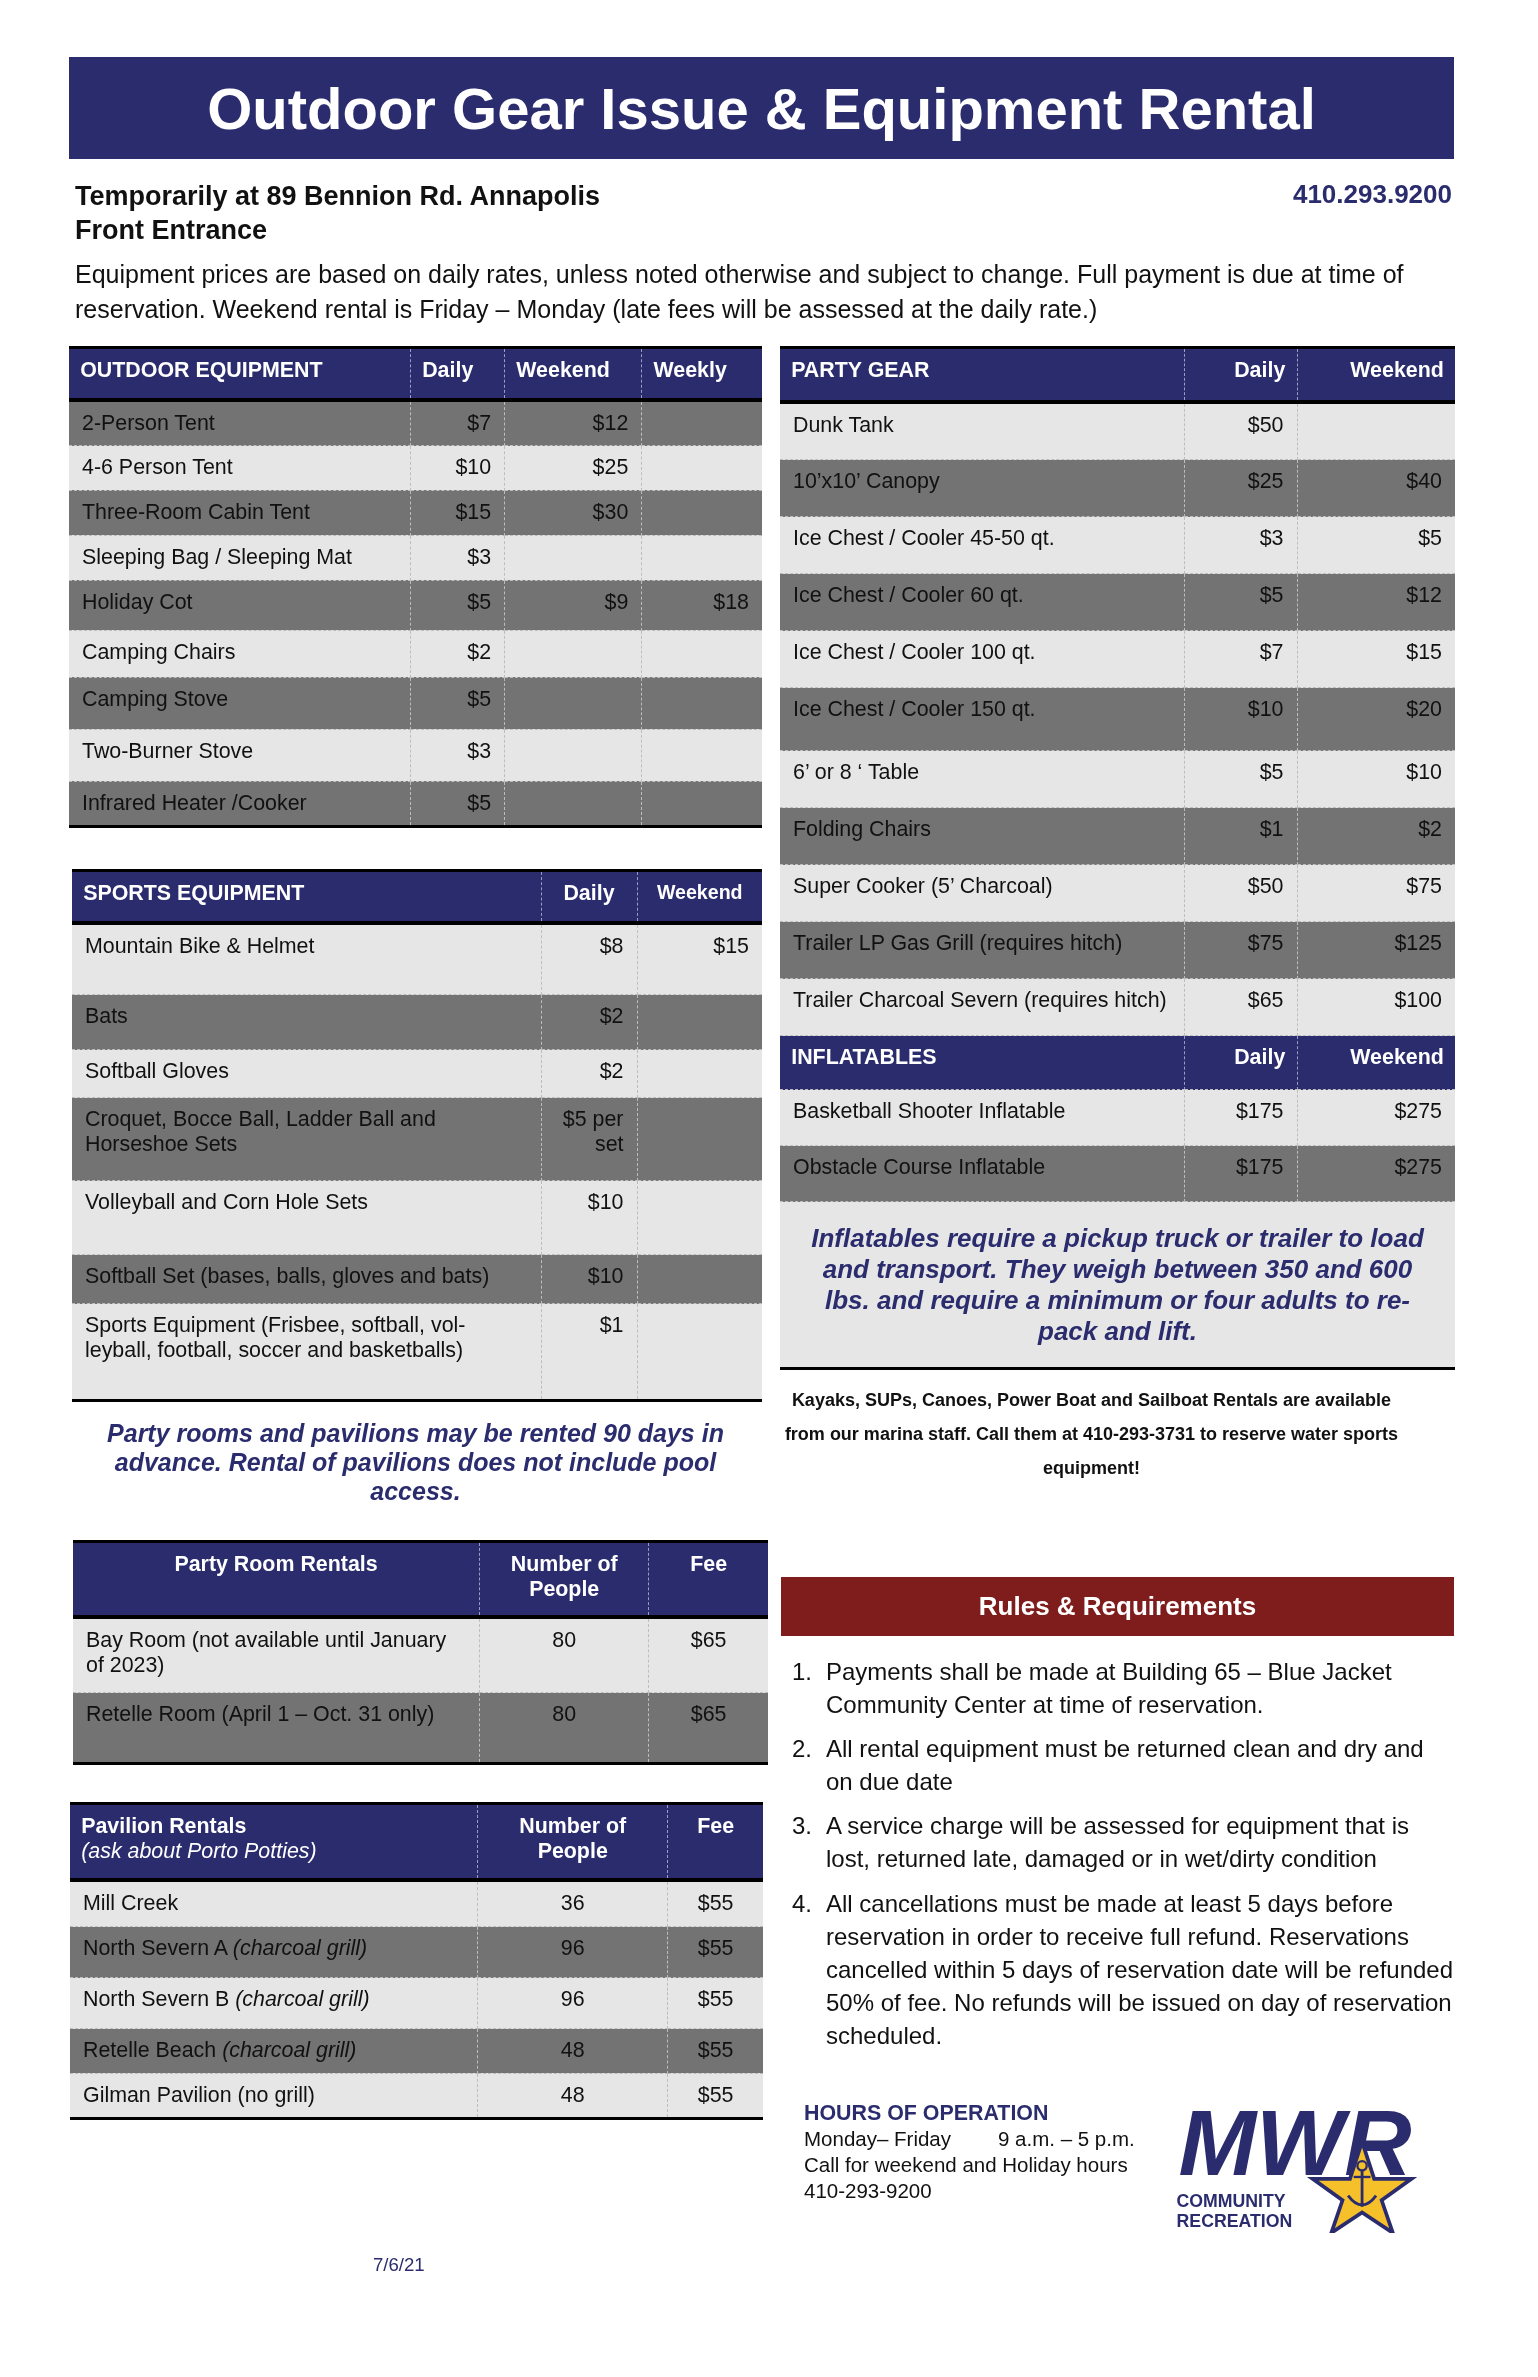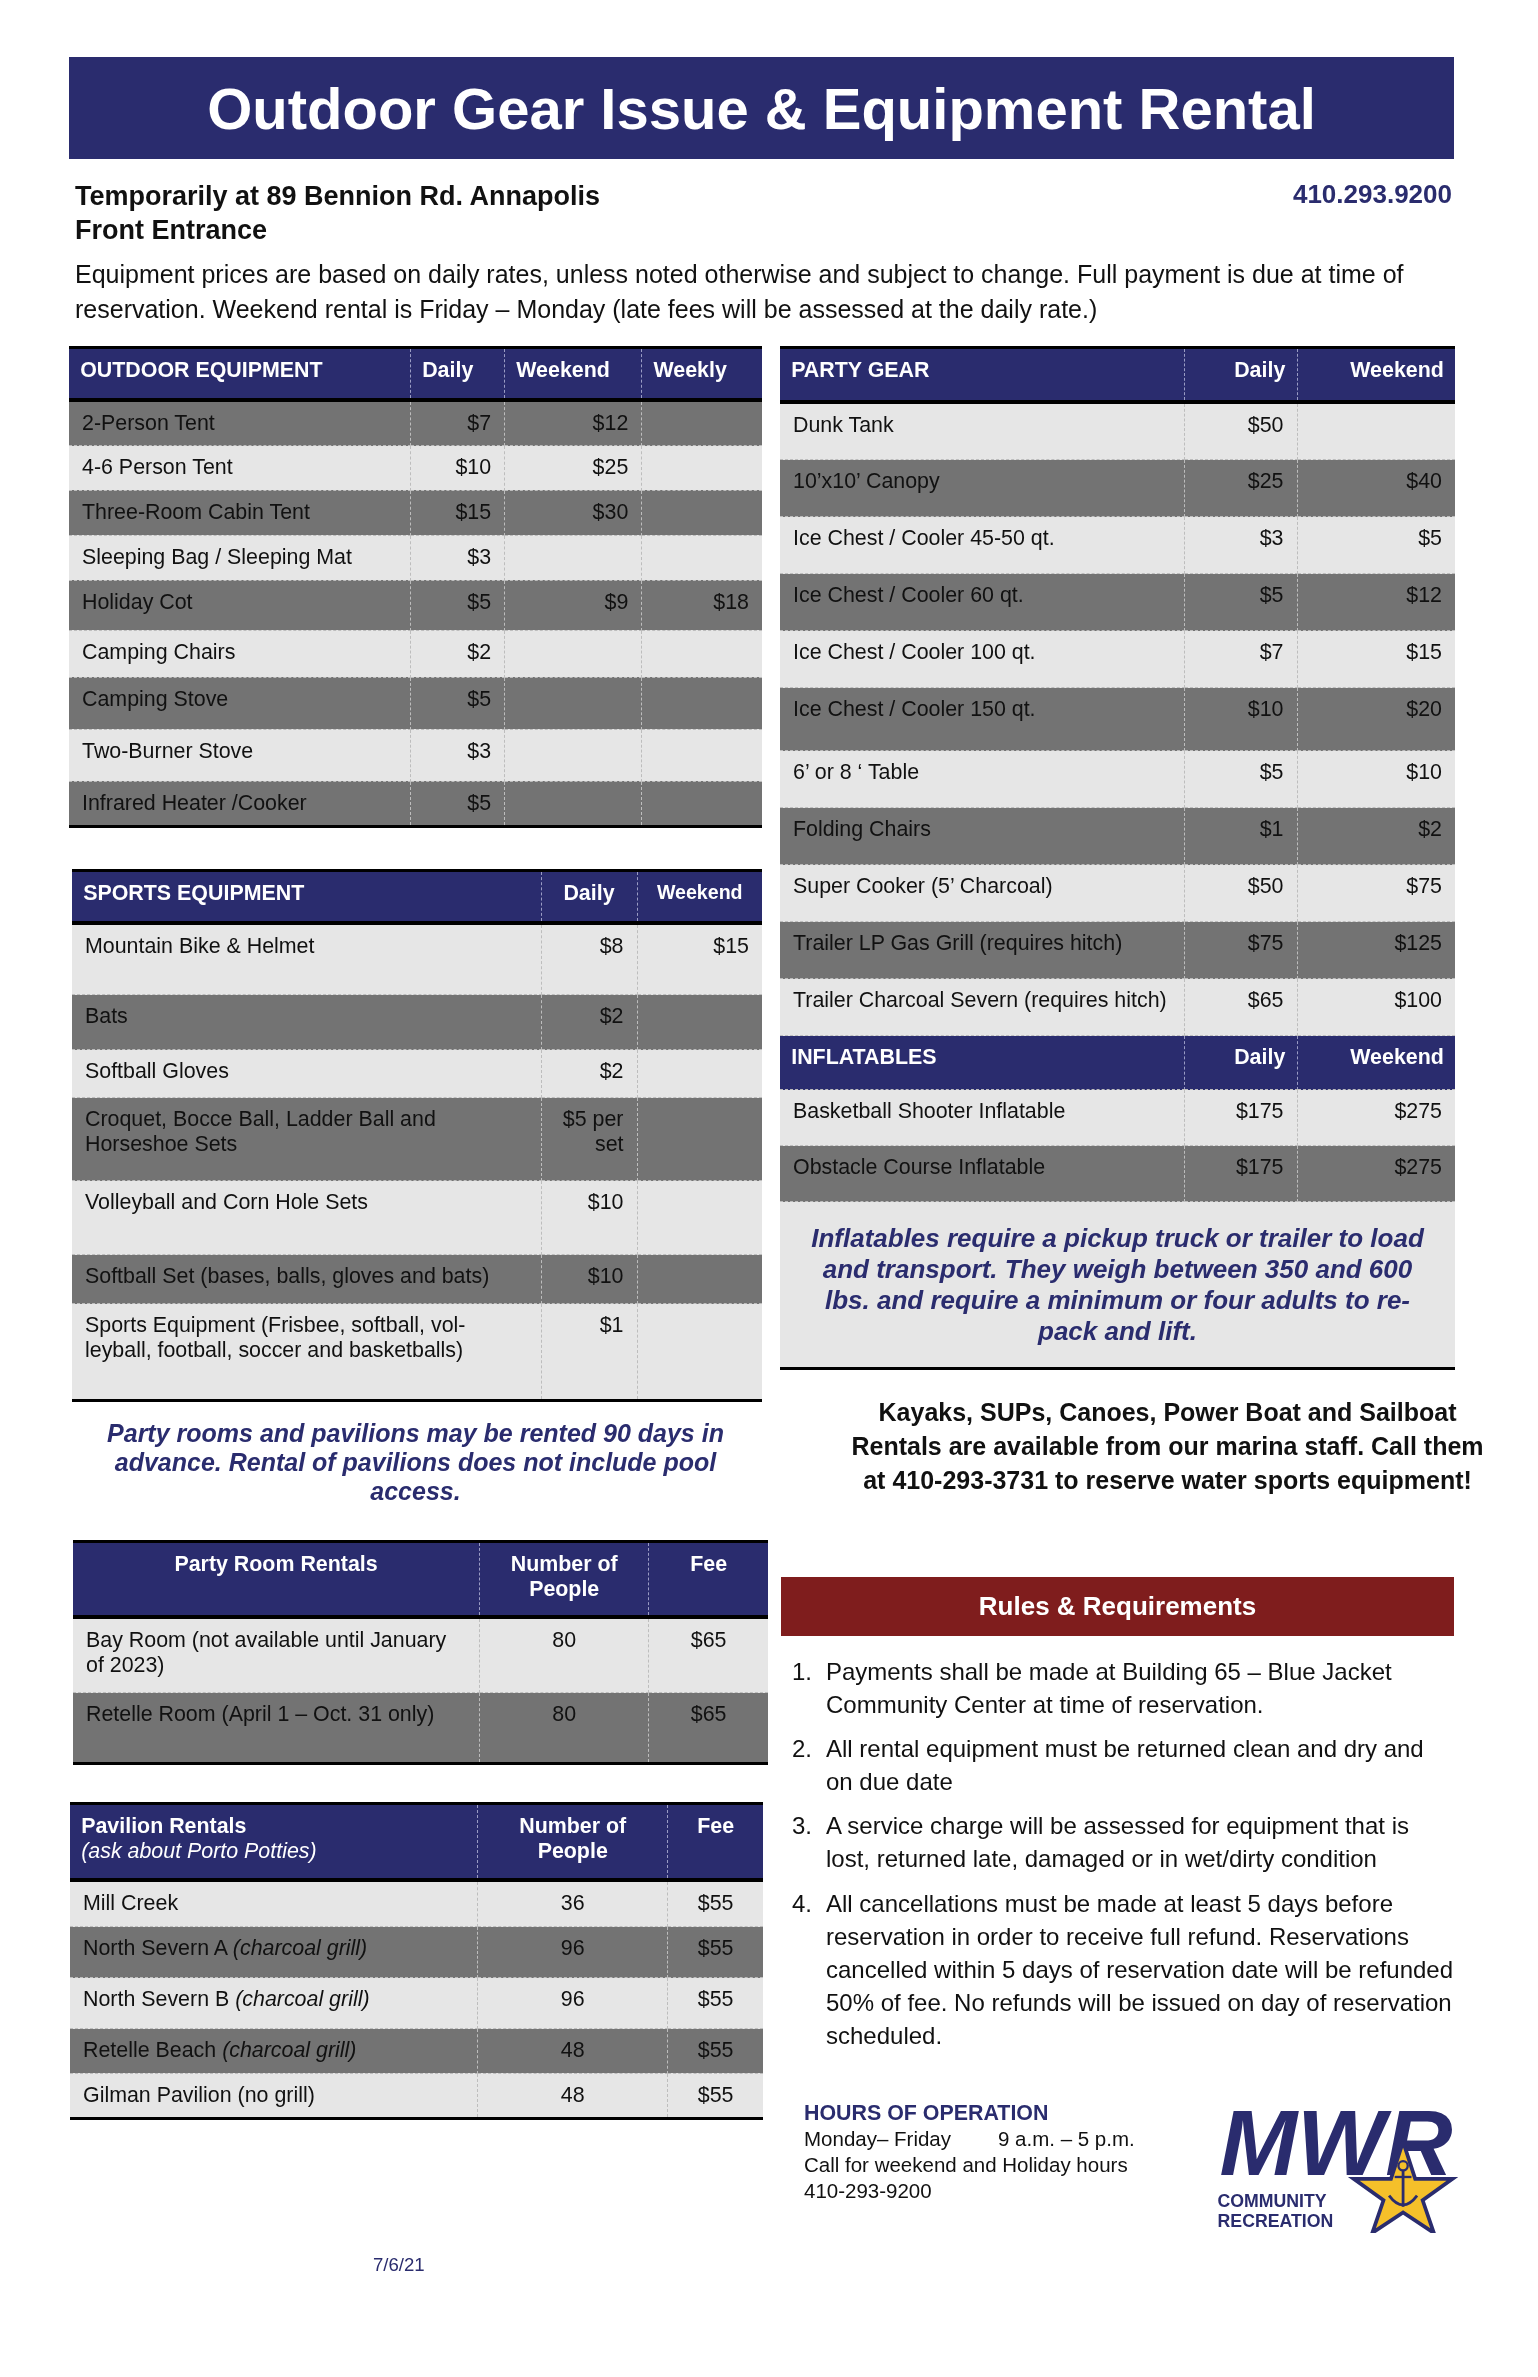--- a/index.html
+++ b/index.html
@@ -34,21 +34,21 @@
   .rules-banner { left: 781px; top: 1577px; width: 673px; height: 59px; background: #7f1d1d; color: #fff;
     font-weight: bold; font-size: 26px; display: flex; align-items: center; justify-content: center; }
   ol.rules { position: absolute; left: 792px; top: 1655px; width: 662px; list-style: none; font-size: 24px; line-height: 33px; color: #111; }
   ol.rules li { display: flex; margin-bottom: 11.2px; }
   ol.rules li .n { width: 34px; flex: none; }
 
   .hours { left: 804px; top: 2100px; font-size: 20.5px; line-height: 26px; color: #111; }
   .hours .h { color: #2a2c6e; font-weight: bold; font-size: 21.4px; }
   .hours .tab { display: inline-block; width: 47px; }
 
-  .logo { left: 1212px; top: 2093px; width: 247px; height: 140px; }
+  .logo { left: 1171px; top: 2093px; width: 247px; height: 140px; }
   .date { left: 373px; top: 2254px; font-size: 18.6px; color: #2a2c6e; }
 </style>
 </head>
 <body>
 
 <div class="abs banner">
   <span>Outdoor Gear Issue &amp; Equipment Rental</span>
 </div>
 
 <div class="abs addr">
@@ -348,21 +348,21 @@
     </tbody>
   <tbody>
     <tr class="g last" style="height:167px">
       <td colspan="3" style="vertical-align:middle; text-align:center;">
         <div style="font-style:italic; font-weight:bold; color:#2a2c6e; font-size:26px; line-height:31px; padding:0 15px;">Inflatables require a pickup truck or trailer to load and transport. They weigh between 350 and 600 lbs. and require a minimum or four adults to re-pack and lift.</div>
       </td>
     </tr>
   </tbody>
 </table>
 
-<div class="kayak" style="left:846px; top:1383px; width:643px; font-size:25px; line-height:34px;margin-top:12px;">Kayaks, SUPs, Canoes, Power Boat and Sailboat Rentals are available from our marina staff. Call them at 410-293-3731 to reserve water sports equipment!</div>
+<div class="kayak" style="left:770px; top:1383px; width:643px; font-size:18px; line-height:34px;">Kayaks, SUPs, Canoes, Power Boat and Sailboat Rentals are available from our marina staff. Call them at 410-293-3731 to reserve water sports equipment!</div>
 
 <div class="abs rules-banner">
   <span>Rules &amp; Requirements</span>
 </div>
 <ol class="rules" id="rules-list">
     <li>
       <span class="n">1.</span>
       <span>Payments shall be made at Building 65 – Blue Jacket Community Center at time of reservation.</span>
     </li>
     <li>

